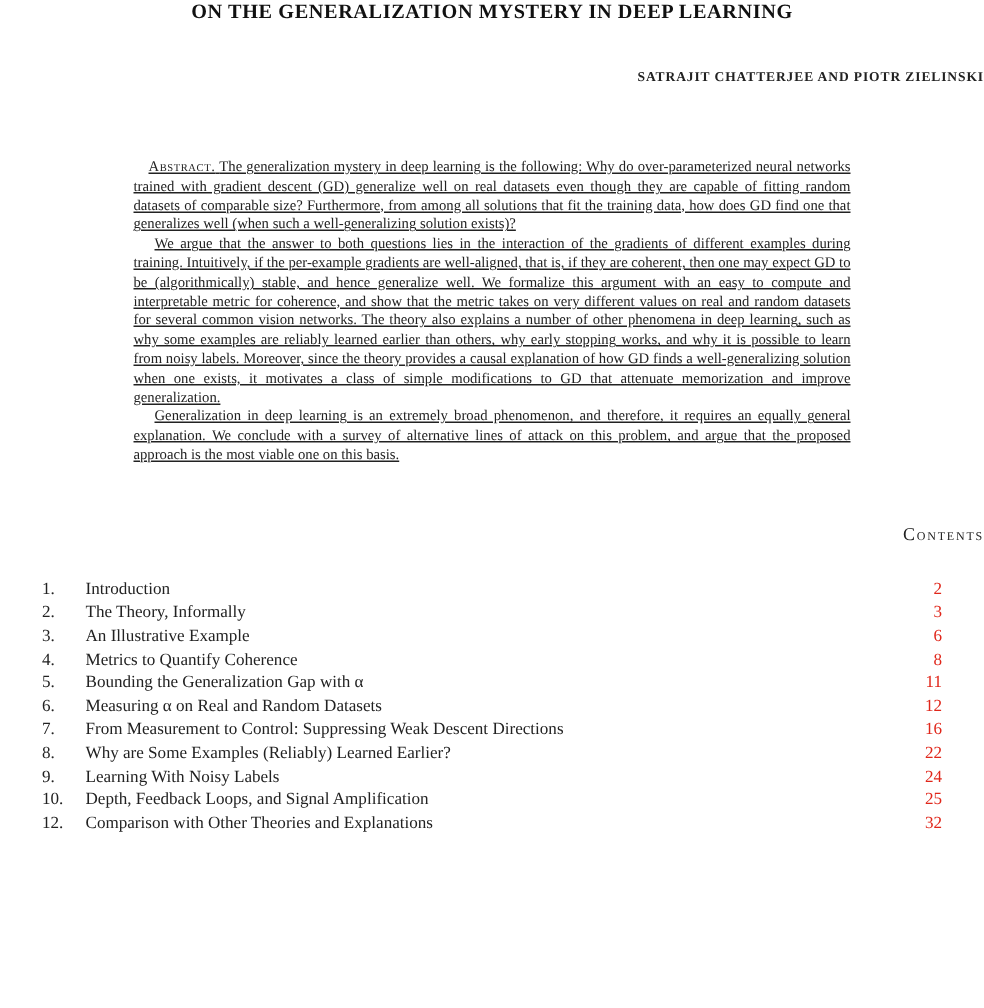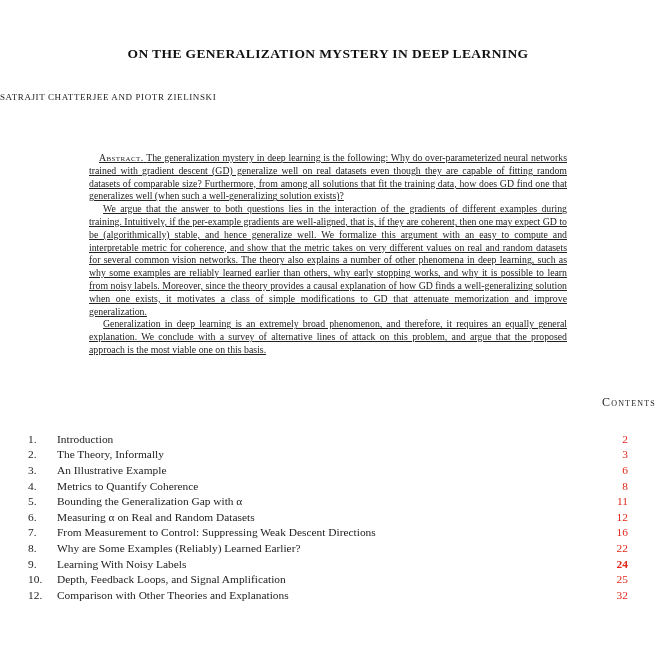--- a/index.html
+++ b/index.html
@@ -7,36 +7,36 @@
     width: 656px;
     height: 672px;
     background: #ffffff;
     overflow: hidden;
     font-family: "Liberation Serif", "DejaVu Serif", serif;
     color: #1a1a1a;
   }
   .page {
     width: 656px;
     height: 672px;
-    padding-top: 46px;
     position: relative;
   }
   .title {
     text-align: center;
     font-weight: bold;
     font-size: 13.5px;
     letter-spacing: 0.4px;
     color: #111;
   }
   .authors {
-    text-align: left;
+    text-align: right;
     font-size: 9px;
     letter-spacing: 0.6px;
     margin-top: 30px;
     color: #222;
+    font-weight: bold;
   }
   .abstract {
     margin: 50px 89px 0 89px;
     font-size: 9.8px;
     line-height: 12.8px;
     text-align: justify;
     color: #222;
     text-decoration: underline;
   }
   .abstract p + p {
@@ -137,21 +137,21 @@
       <a class="toc-page" style="color: rgb(224, 38, 26);">16</a>
     </div>
     <div class="toc-row">
       <span class="toc-num">8.</span>
       <span class="toc-title">Why are Some Examples (Reliably) Learned Earlier?</span>
       <a class="toc-page" style="color: rgb(224, 38, 26);">22</a>
     </div>
     <div class="toc-row">
       <span class="toc-num">9.</span>
       <span class="toc-title">Learning With Noisy Labels</span>
-      <a class="toc-page" style="color: rgb(224, 38, 26); font-weight: bold;">24</a>
+      <a class="toc-page" style="color: rgb(224, 38, 26);">24</a>
     </div>
     <div class="toc-row">
       <span class="toc-num">10.</span>
       <span class="toc-title">Depth, Feedback Loops, and Signal Amplification</span>
       <a class="toc-page" style="color: rgb(224, 38, 26); text-align: right;">25</a>
     </div>
     <div class="toc-row">
       <span class="toc-num">12.</span>
       <span class="toc-title">Comparison with Other Theories and Explanations</span>
       <a class="toc-page" style="color: rgb(224, 38, 26);">32</a>

